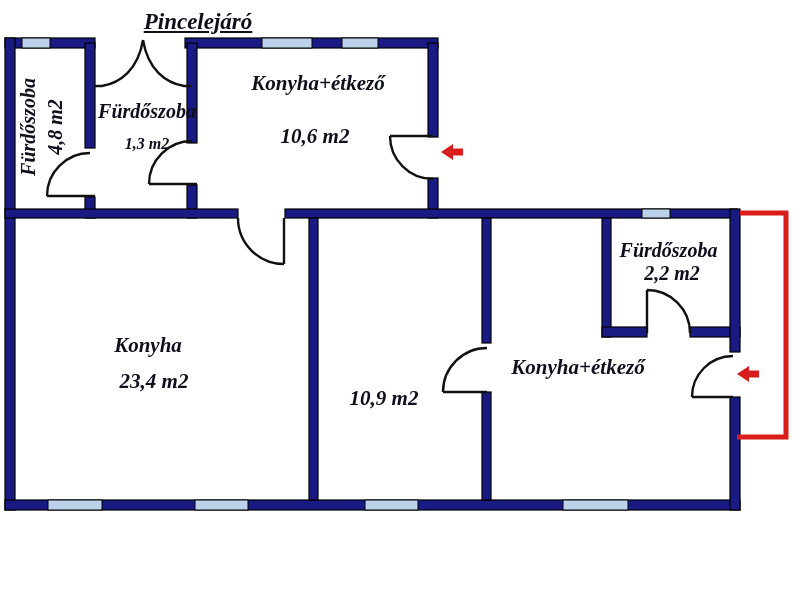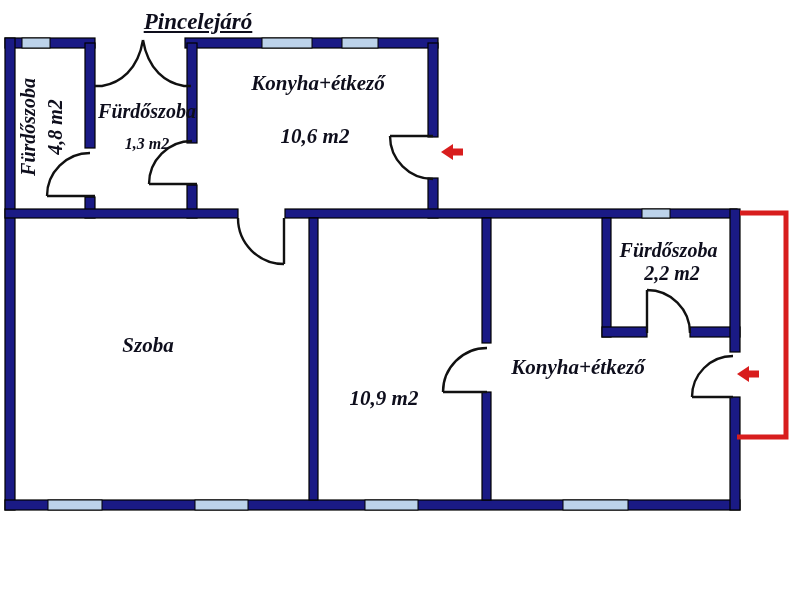--- a/index.html
+++ b/index.html
@@ -104,21 +104,22 @@
     <span>Fürdőszoba</span>
     <span>4,8 m2</span>
   </div>
 
   <div class="lbl" style="left:92px;top:100px;width:110px;font-size:20px;">Fürdőszoba</div>
   <div class="lbl" style="left:92px;top:135px;width:110px;font-size:16px;">1,3 m2</div>
 
   <div class="lbl" style="left:238px;top:71px;width:160px;font-size:21px;">Konyha+étkező</div>
   <div class="lbl" style="left:245px;top:124px;width:140px;font-size:21px;font-style:italic;">10,6 m2</div>
 
-  <div class="lbl" style="left:107px;top:333px;width:82px;font-size:21px;">Szoba</div>
+  <div class="lbl" style="left:107px;top:333px;width:82px;font-size:21px;">Konyha</div>
+  <div class="lbl" style="left:104px;top:369px;width:100px;font-size:21px;">23,4 m2</div>
 
   <div class="lbl" style="left:334px;top:386px;width:100px;font-size:21px;">10,9 m2</div>
 
   <div class="lbl" style="left:606px;top:239px;width:125px;font-size:20px;">Fürdőszoba</div>
   <div class="lbl" style="left:612px;top:262px;width:120px;font-size:20px;">2,2 m2</div>
 
   <div class="lbl" style="left:498px;top:355px;width:160px;font-size:21px;">Konyha+étkező</div>
 
 </div>
 

